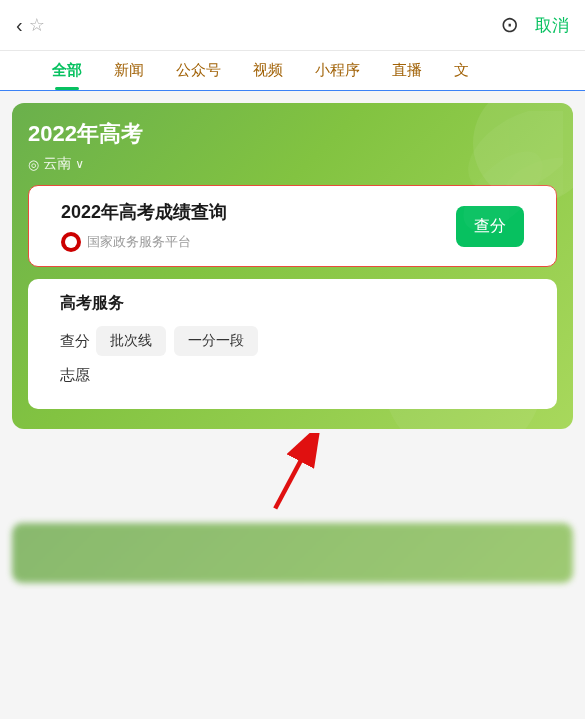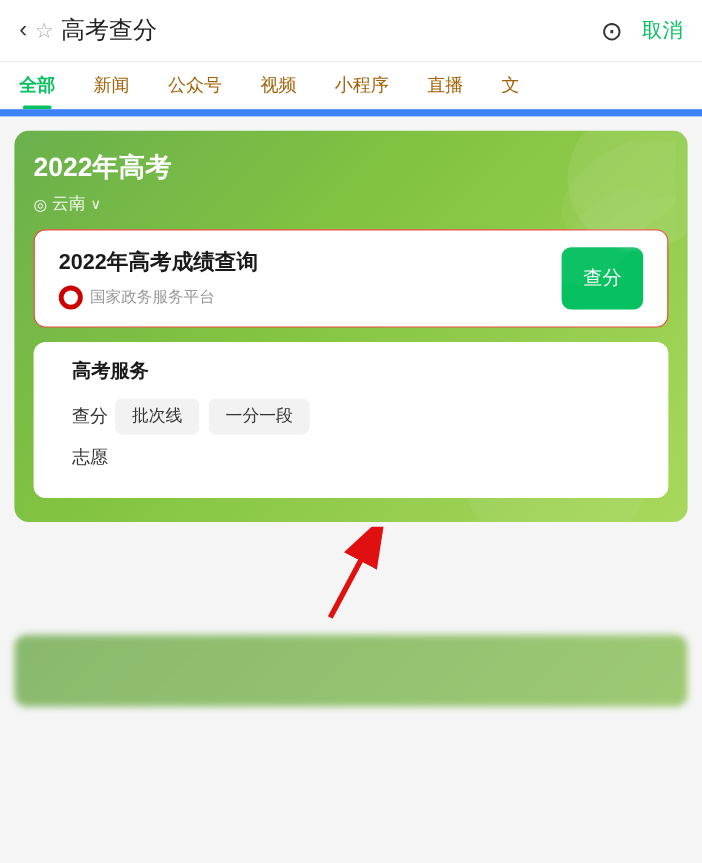--- a/index.html
+++ b/index.html
@@ -51,22 +51,23 @@
     .cancel-btn {
       font-size: 17px;
       color: #07c160;
       cursor: pointer;
     }
 
     
     .tab-bar {
       display: flex;
       background: #fff;
-      border-bottom: 6px solid #3b82f6;
+      border-bottom: 1px solid #3b82f6;
       overflow-x: auto;
+      padding-left: 36px;
     }
     .tab-bar::-webkit-scrollbar { display: none; }
     .tab-item {
       flex-shrink: 0;
       padding: 10px 16px;
       font-size: 15px;
       color: #a16207;
       cursor: pointer;
       position: relative;
       white-space: nowrap;
@@ -139,23 +140,24 @@
     }
     .chevron-down {
       font-size: 12px;
     }
 
     
     .result-card {
       background: #fff;
       border: 1.5px solid #e74c3c;
       border-radius: 10px;
-      padding: 14px 20px;
+      padding: 14px 32px;
       margin-top: 12px;
       display: flex;
+      align-items: center;
       justify-content: space-between;
     }
     .result-card-left {}
     .result-card-title {
       font-size: 18px;
       font-weight: 600;
       color: #1a1a1a;
       margin-bottom: 8px;
     }
     .result-card-source {
@@ -261,21 +263,20 @@
       z-index: 0;
     }
   </style>
 </head>
 <body>
 
 <div class="top-bar">
   <div class="top-bar-left">
     <span class="back-arrow">‹</span>
     <span class="star-icon">☆</span>
-    <span class="top-bar-title">高考查分</span>
   </div>
   <div class="top-bar-right">
     <span class="camera-icon">⊙</span>
     <span class="cancel-btn">取消</span>
   </div>
 </div>
 
 <div class="tab-bar">
   <div class="tab-item active">全部</div>
   <div class="tab-item">新闻</div>

